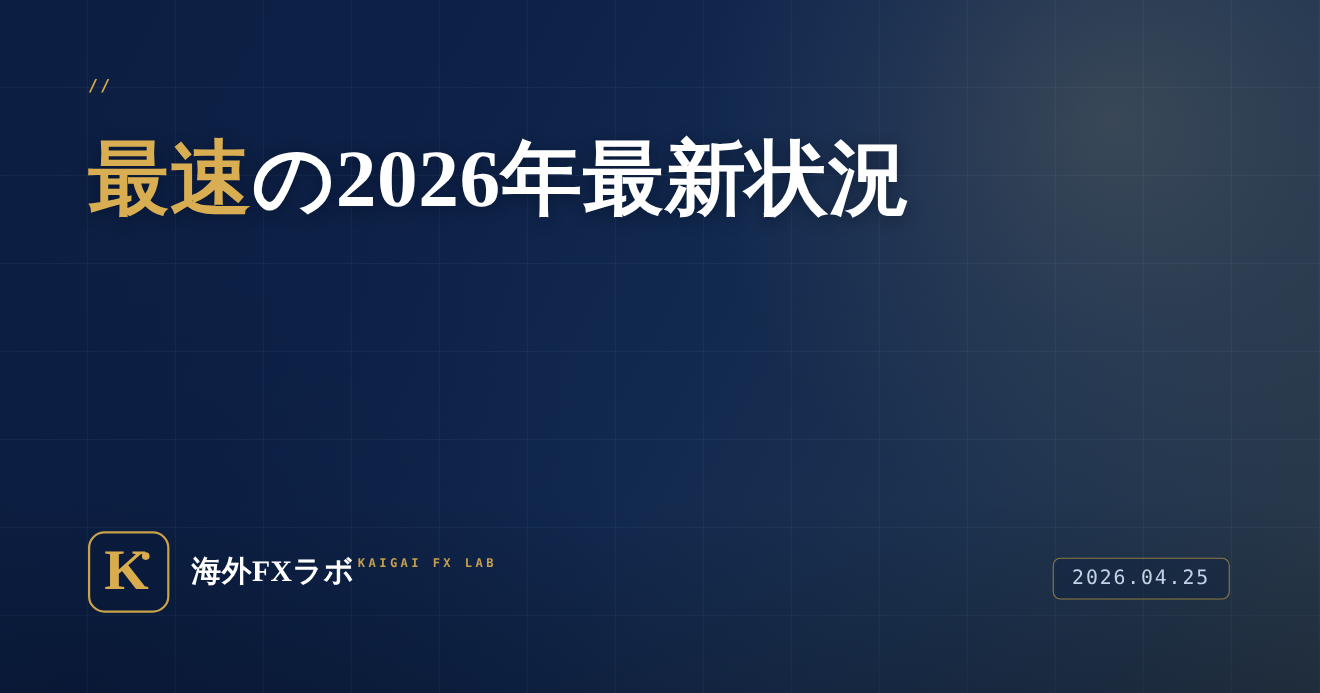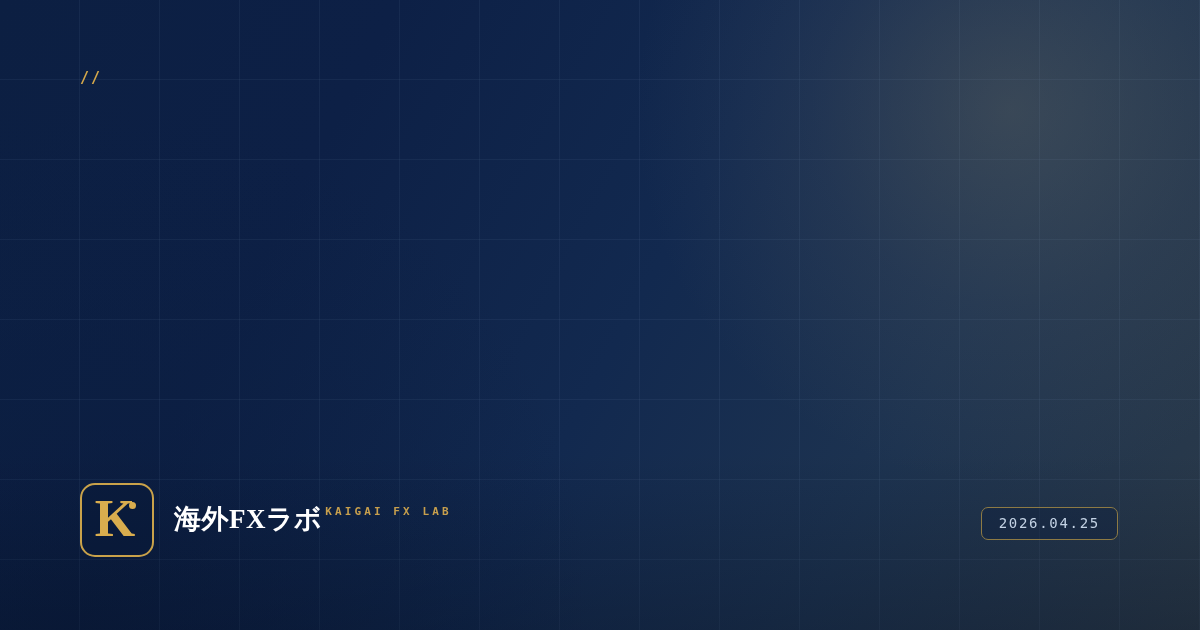--- a/index.html
+++ b/index.html
@@ -183,21 +183,21 @@
   
   .date-badge {
     position: absolute;
     right: 82px;
     top: 507px;
     padding: 7px 17px 8px;
     border: 1px solid #8d7a44;
     border-radius: 7px;
     background: rgba(12,30,60,0.35);
     font-family: "DejaVu Sans Mono", monospace;
-    font-size: 14px;
+    font-size: 18px;
     letter-spacing: 1.7px;
     color: #c3d2e4;
     white-space: nowrap;
   }
 </style>
 </head>
 <body>
 
 <div class="og-canvas">
 
@@ -207,20 +207,21 @@
   <div class="bg-grid"></div>
   <div class="bg-vignette"></div>
 
   <div class="content">
 
     <div class="eyebrow">
       <span class="eyebrow-slashes">//</span>
     </div>
 
     <h1 class="headline">
+      <span class="headline-line"><span class="accent-gold">最速</span><span>の2026年最新状況</span></span>
     </h1>
 
     <div class="brand">
       <div class="logo-mark">
         <span class="logo-letter">K</span>
         <span class="logo-dot"></span>
       </div>
       <div class="brand-text">
         <div class="brand-name">海外FXラボ</div>
         <div class="brand-sub">KAIGAI FX LAB</div>

